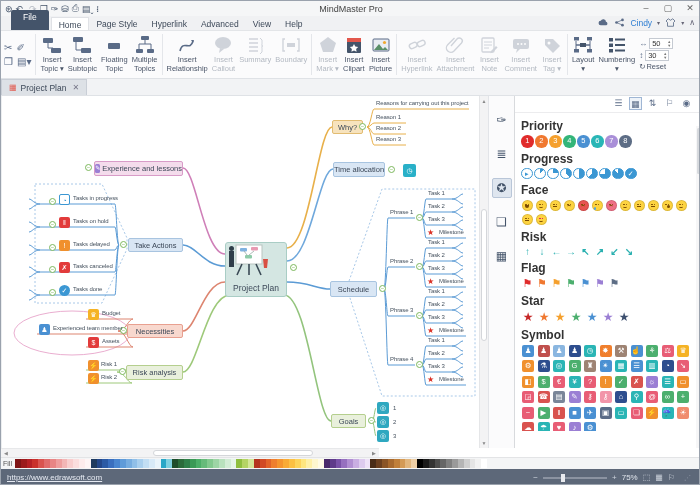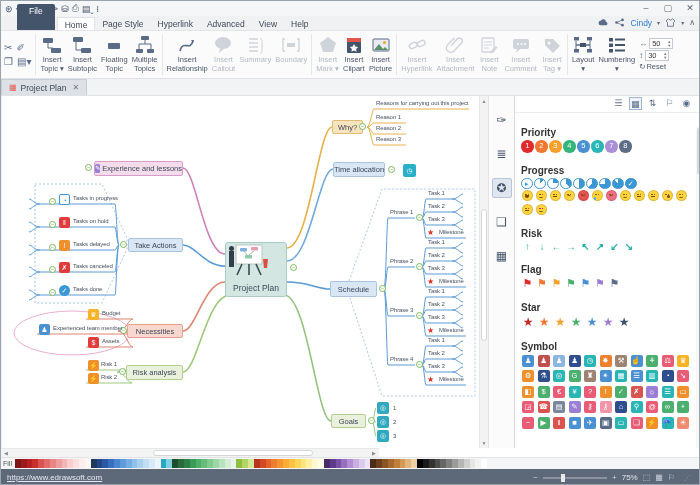--- a/index.html
+++ b/index.html
@@ -9,21 +9,21 @@
   
   .titlebar{position:absolute;left:0;top:0;width:700px;height:15px;background:#f5f6f7;display:flex;align-items:center;}
   .qa{display:flex;align-items:center;gap:3px;padding-left:4px;color:#44546a;font-size:9px;}
   .qa span{cursor:default;}
   .qa .dis{color:#b4bac2;}
   .win-title{position:absolute;left:0;right:0;text-align:center;font-size:9px;color:#444;pointer-events:none;}
   .wincontrols{margin-left:auto;display:flex;z-index:3;}
   .wincontrols div{width:22px;height:14px;text-align:center;line-height:13px;font-size:9px;color:#666;}
   
   .menubar{position:absolute;left:0;top:15px;width:700px;height:15px;background:#f0f1f3;display:flex;align-items:flex-end;border-bottom:1px solid #e3e5e8;}
-  .file-btn{background:#44546a;color:#fff;font-size:8.5px;padding:2px 12px;margin:0 2px 0 16px;border-radius:2px 2px 0 0;height:26px;}
+  .file-btn{background:#44546a;color:#fff;font-size:8.5px;padding:2px 12px;margin:0 2px 0 10px;border-radius:2px 2px 0 0;height:20px;}
   .menu-tab{font-size:8.5px;padding:2px 7px;height:13px;color:#3c4858;}
   .menu-tab.active{background:#fff;border:1px solid #e0e2e6;border-bottom:none;}
   .account{margin-left:auto;display:flex;align-items:center;gap:5px;padding-right:6px;height:15px;}
   .account .uname{color:#2f7fd3;font-size:8.5px;}
   .account .caret{font-size:6px;color:#667;}
   .acc-ic{width:11px;height:9px;}
   
   .ribbon{position:absolute;left:0;top:30px;width:700px;height:48px;background:#fbfbfc;border-bottom:1px solid #dfe2e6;display:flex;align-items:stretch;overflow:hidden;}
   .rgroup{display:flex;align-items:stretch;padding:1px 1px;}
   .rdiv{width:1px;background:#e4e6ea;margin:3px 1px;}
@@ -64,21 +64,21 @@
   .strip-ic.active{background:#dfe6ef;border:1px solid #b9c6d8;}
   
   .markpanel{position:relative;width:187px;height:352px;background:#fff;border-left:1px solid #d8dadd;overflow:hidden;}
   .mp-head{display:flex;align-items:center;padding:1px 4px 0 6px;height:13px;}
   .mp-title{font-size:8.5px;color:#3c4858;}
   .mp-pin{margin-left:auto;color:#8892a0;font-size:8px;}
   .mp-tools{display:flex;justify-content:flex-end;gap:4px;padding:1px 8px 2px;border-bottom:1px solid #ececee;}
   .mp-tool{font-size:9px;color:#5a6b87;width:13px;height:13px;text-align:center;line-height:13px;}
   .mp-tool.active{border:1px solid #9fb6d4;background:#eef3f9;}
   .mp-body{padding:2px 6px;overflow:hidden;height:318px;}
-  .mp-sec{font-size:10px;font-weight:bold;color:#333;margin:12px 0 2px;}
+  .mp-sec{font-size:12px;font-weight:bold;color:#333;margin:4px 0 2px;}
   .mrow{display:flex;flex-wrap:wrap;gap:1.5px;}
   .pcircle{width:12.5px;height:12.5px;border-radius:50%;color:#fff;font-size:7.5px;line-height:12.5px;text-align:center;}
   .prog{width:11.5px;height:11.5px;border-radius:50%;border:1px solid #3b97d3;font-size:7px;color:#3b97d3;text-align:center;line-height:10px;}
   .face{width:11.5px;height:11.5px;border-radius:50%;position:relative;margin:0.5px;}
   .fe{position:absolute;width:1.8px;height:1.8px;background:#7a4b00;border-radius:50%;top:3px;}
   .fe.l{left:2.6px}.fe.r{right:2.6px}
   .fe.heart{background:#e0245e;border-radius:0;}
   .fm{position:absolute;left:2.8px;right:2.8px;bottom:2px;}
   .fm.grin{height:2.8px;background:#7a4b00;border-radius:0 0 3px 3px;}
   .fm.smile{height:3px;border-bottom:1.2px solid #7a4b00;border-radius:50%;}
@@ -121,20 +121,21 @@
         <span>⊛</span>
         <span>↶ˬ</span>
         <span class="dis">↷</span>
         <span>❐</span>
         <span>✑</span>
         <span>⛁</span>
         <span>⎙</span>
         <span>▤ˬ</span>
         <span>᎒</span>
       </div>
+    <div class="win-title">MindMaster Pro</div>
     <div class="wincontrols" id="wincontrols">
         <div>–</div>
         <div>▢</div>
         <div>✕</div>
       </div>
   </div>
 
   <div class="menubar">
     <div class="file-btn">File</div>
     <div id="menutabs" style="display:flex;align-items:flex-end;">
@@ -648,20 +649,21 @@
             <div class="prog">▸</div>
             <div class="prog" style="background: conic-gradient(rgb(59, 151, 211) 45deg, rgb(255, 255, 255) 0deg);"></div>
             <div class="prog" style="background: conic-gradient(rgb(59, 151, 211) 90deg, rgb(255, 255, 255) 0deg);"></div>
             <div class="prog" style="background: conic-gradient(rgb(59, 151, 211) 135deg, rgb(255, 255, 255) 0deg);"></div>
             <div class="prog" style="background: conic-gradient(rgb(59, 151, 211) 180deg, rgb(255, 255, 255) 0deg);"></div>
             <div class="prog" style="background: conic-gradient(rgb(59, 151, 211) 225deg, rgb(255, 255, 255) 0deg);"></div>
             <div class="prog" style="background: conic-gradient(rgb(59, 151, 211) 270deg, rgb(255, 255, 255) 0deg);"></div>
             <div class="prog" style="background: conic-gradient(rgb(59, 151, 211) 315deg, rgb(255, 255, 255) 0deg);"></div>
             <div class="prog" style="background: rgb(59, 151, 211); color: rgb(255, 255, 255);">✓</div>
           </div>
+          <div class="mp-sec">Face</div>
           <div class="mrow">
             <div class="face" style="background: rgb(253, 211, 64); border: 1px solid rgba(0, 0, 0, 0.12);">
               <i class="fe l"></i>
               <i class="fe r"></i>
               <i class="fm grin"></i>
             </div>
             <div class="face" style="background: rgb(253, 211, 64); border: 1px solid rgba(0, 0, 0, 0.12);">
               <i class="fe l"></i>
               <i class="fe r"></i>
               <i class="fm smile"></i>

